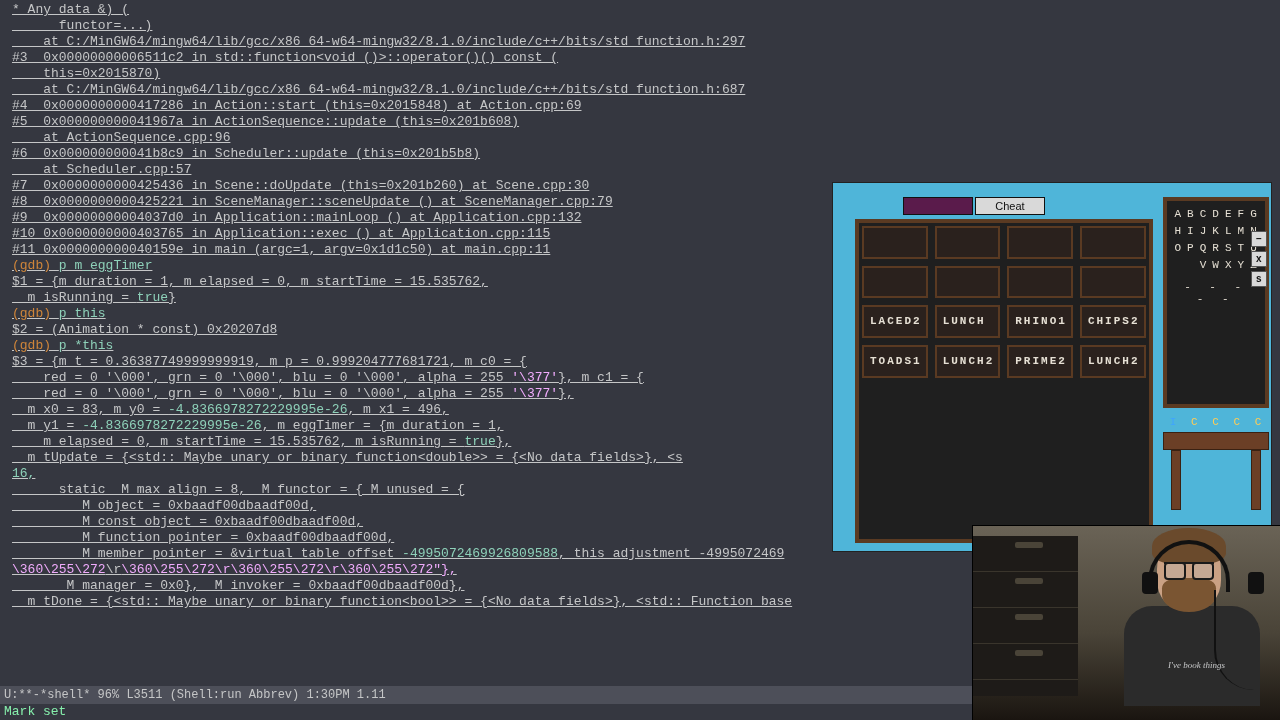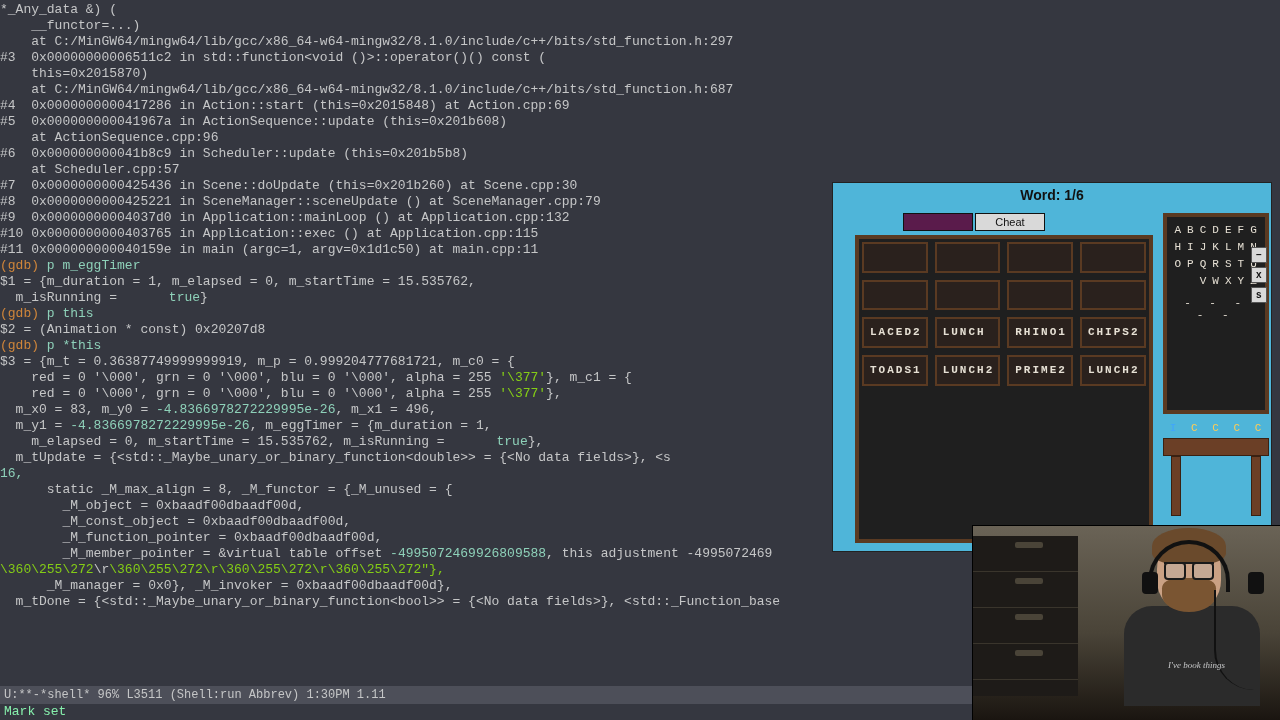--- a/index.html
+++ b/index.html
@@ -9,28 +9,29 @@
     font-family: "Consolas", "Courier New", monospace;
     font-size: 13px;
     line-height: 16px;
     color: #c5c6c7;
     overflow: hidden;
     position: relative;
   }
   .terminal {
     position: absolute;
     top: 0; left: 0; right: 0; bottom: 0;
-    padding: 2px 0;
+    padding: 2px 12px;
     white-space: pre;
+    text-decoration: underline;
   }
   .gdb { color: #d0863a; }
   .kw  { color: #8ed1b9; }
   .num { color: #8ed1b9; }
-  .bool{ color: #8ed1b9; margin-left: 44px; }
-  .esc { color: #84cc16; }
+  .bool{ color: #8ed1b9; }
+  .esc { color: #f0abfc; }
   .modeline {
     position: absolute; bottom: 16px; left: 0; right: 0;
     height: 18px; background: #4d4f59; color: #c5c6c7;
     padding: 1px 4px; font-size: 12px;
   }
   .minibuf {
     position: absolute; bottom: 0; left: 0; right: 0;
     height: 16px; padding: 0 4px; color: #86efac;
   }
 
@@ -188,21 +189,20 @@
 </head>
 <body>
 
 <div class="terminal" id="term"><div><span>*_Any_data &amp;) (</span></div><div><span>    __functor=...)</span></div><div><span>    at C:/MinGW64/mingw64/lib/gcc/x86_64-w64-mingw32/8.1.0/include/c++/bits/std_function.h:297</span></div><div><span>#3  0x00000000006511c2 in std::function&lt;void ()&gt;::operator()() const (</span></div><div><span>    this=0x2015870)</span></div><div><span>    at C:/MinGW64/mingw64/lib/gcc/x86_64-w64-mingw32/8.1.0/include/c++/bits/std_function.h:687</span></div><div><span>#4  0x0000000000417286 in Action::start (this=0x2015848) at Action.cpp:69</span></div><div><span>#5  0x000000000041967a in ActionSequence::update (this=0x201b608)</span></div><div><span>    at ActionSequence.cpp:96</span></div><div><span>#6  0x000000000041b8c9 in Scheduler::update (this=0x201b5b8)</span></div><div><span>    at Scheduler.cpp:57</span></div><div><span>#7  0x0000000000425436 in Scene::doUpdate (this=0x201b260) at Scene.cpp:30</span></div><div><span>#8  0x0000000000425221 in SceneManager::sceneUpdate () at SceneManager.cpp:79</span></div><div><span>#9  0x00000000004037d0 in Application::mainLoop () at Application.cpp:132</span></div><div><span>#10 0x0000000000403765 in Application::exec () at Application.cpp:115</span></div><div><span>#11 0x000000000040159e in main (argc=1, argv=0x1d1c50) at main.cpp:11</span></div><div><span class="gdb">(gdb) </span><span class="kw">p m_eggTimer</span></div><div><span>$1 = {m_duration = 1, m_elapsed = 0, m_startTime = 15.535762,</span></div><div><span>  m_isRunning = </span><span class="bool">true</span><span>}</span></div><div><span class="gdb">(gdb) </span><span class="kw">p this</span></div><div><span>$2 = (Animation * const) 0x20207d8</span></div><div><span class="gdb">(gdb) </span><span class="kw">p *this</span></div><div><span>$3 = {m_t = 0.36387749999999919, m_p = 0.999204777681721, m_c0 = {</span></div><div><span>    red = 0 '\000', grn = 0 '\000', blu = 0 '\000', alpha = 255 </span><span class="esc">'\377'</span><span>}, m_c1 = {</span></div><div><span>    red = 0 '\000', grn = 0 '\000', blu = 0 '\000', alpha = 255 </span><span class="esc">'\377'</span><span>},</span></div><div><span>  m_x0 = 83, m_y0 = </span><span class="num">-4.8366978272229995e-26</span><span>, m_x1 = 496,</span></div><div><span>  m_y1 = </span><span class="num">-4.8366978272229995e-26</span><span>, m_eggTimer = {m_duration = 1,</span></div><div><span>    m_elapsed = 0, m_startTime = 15.535762, m_isRunning = </span><span class="bool">true</span><span>},</span></div><div><span>  m_tUpdate = {&lt;std::_Maybe_unary_or_binary_function&lt;double&gt;&gt; = {&lt;No data fields&gt;}, &lt;s</span></div><div><span class="num">16,</span></div><div><span>      static _M_max_align = 8, _M_functor = {_M_unused = {</span></div><div><span>        _M_object = 0xbaadf00dbaadf00d,</span></div><div><span>        _M_const_object = 0xbaadf00dbaadf00d,</span></div><div><span>        _M_function_pointer = 0xbaadf00dbaadf00d,</span></div><div><span>        _M_member_pointer = &amp;virtual table offset </span><span class="num">-4995072469926809588</span><span>, this adjustment -4995072469</span></div><div><span class="esc">\360\255\272</span><span>\r</span><span class="esc">\360\255\272\r\360\255\272\r\360\255\272"},</span></div><div><span>      _M_manager = 0x0}, _M_invoker = 0xbaadf00dbaadf00d},</span></div><div><span>  m_tDone = {&lt;std::_Maybe_unary_or_binary_function&lt;bool&gt;&gt; = {&lt;No data fields&gt;}, &lt;std::_Function_base</span></div></div>
 
 <div class="modeline">U:**-*shell*        96% L3511   (Shell:run Abbrev) 1:30PM 1.11</div>
 <div class="minibuf">Mark set</div>
 
 <div class="game">
   <div class="game-header">
-    <div class="word">Word: 1/6</div>
   </div>
   <div class="game-body">
     <div class="leftpanel">
       <div class="tabs">
         <div class="tab purple"></div>
         <div class="tab cheat">Cheat</div>
       </div>
       <div class="board" id="board">
           <div class="slot"></div>
           <div class="slot"></div>

